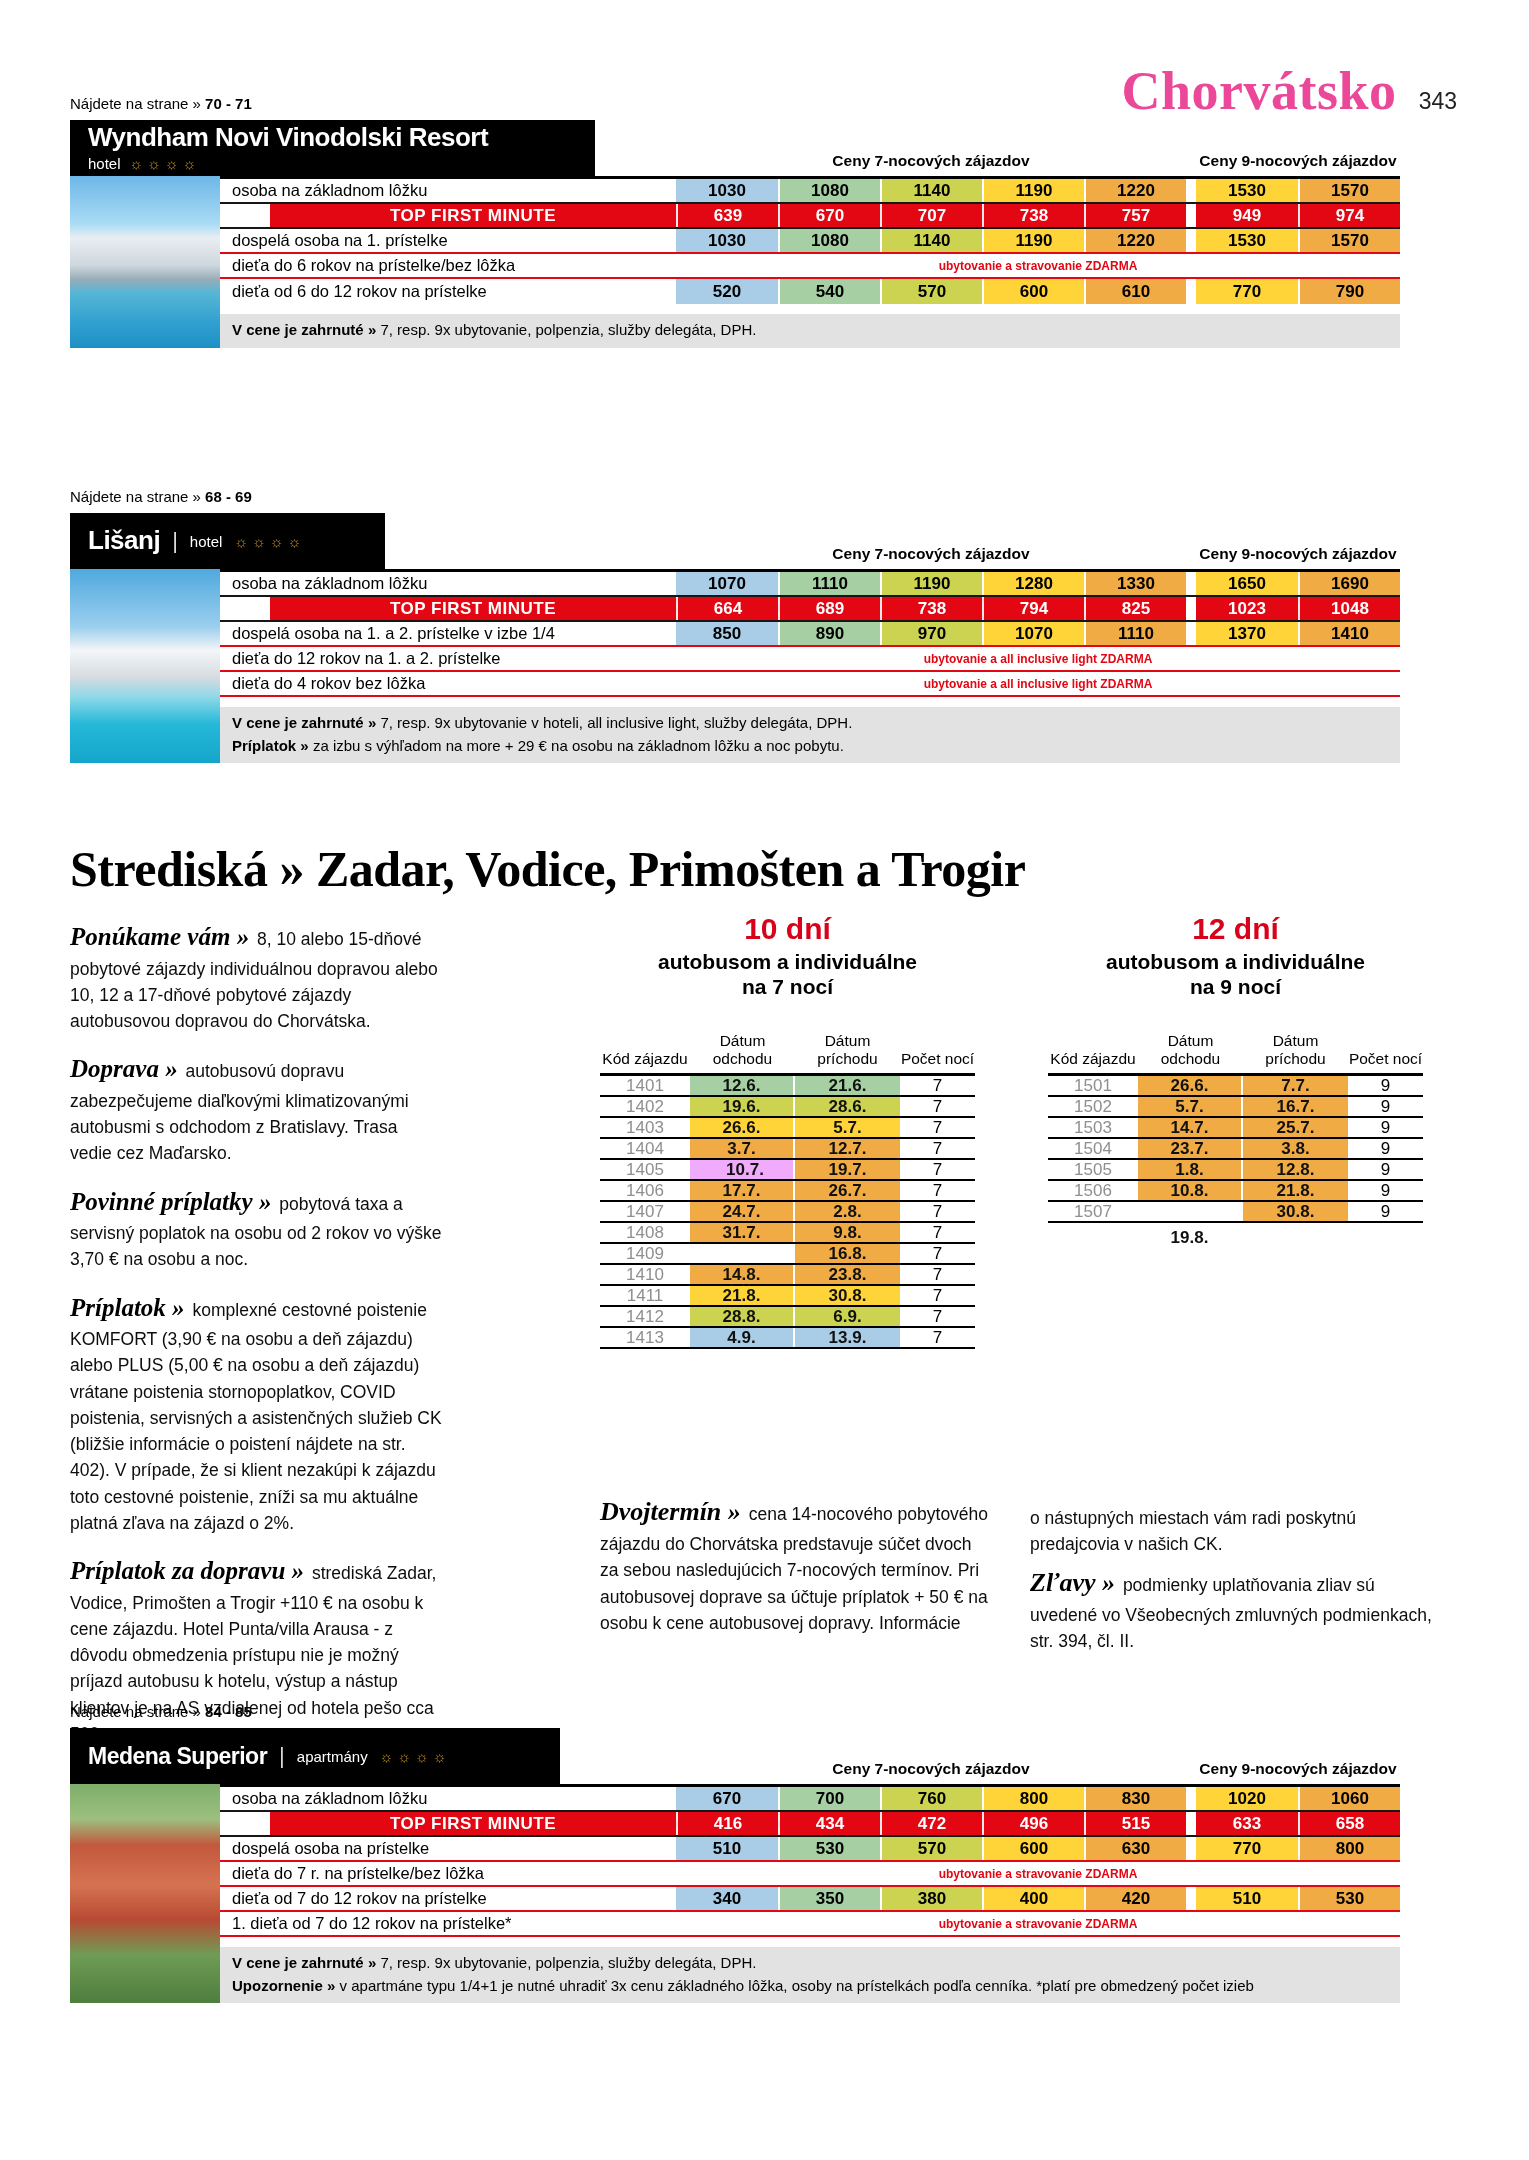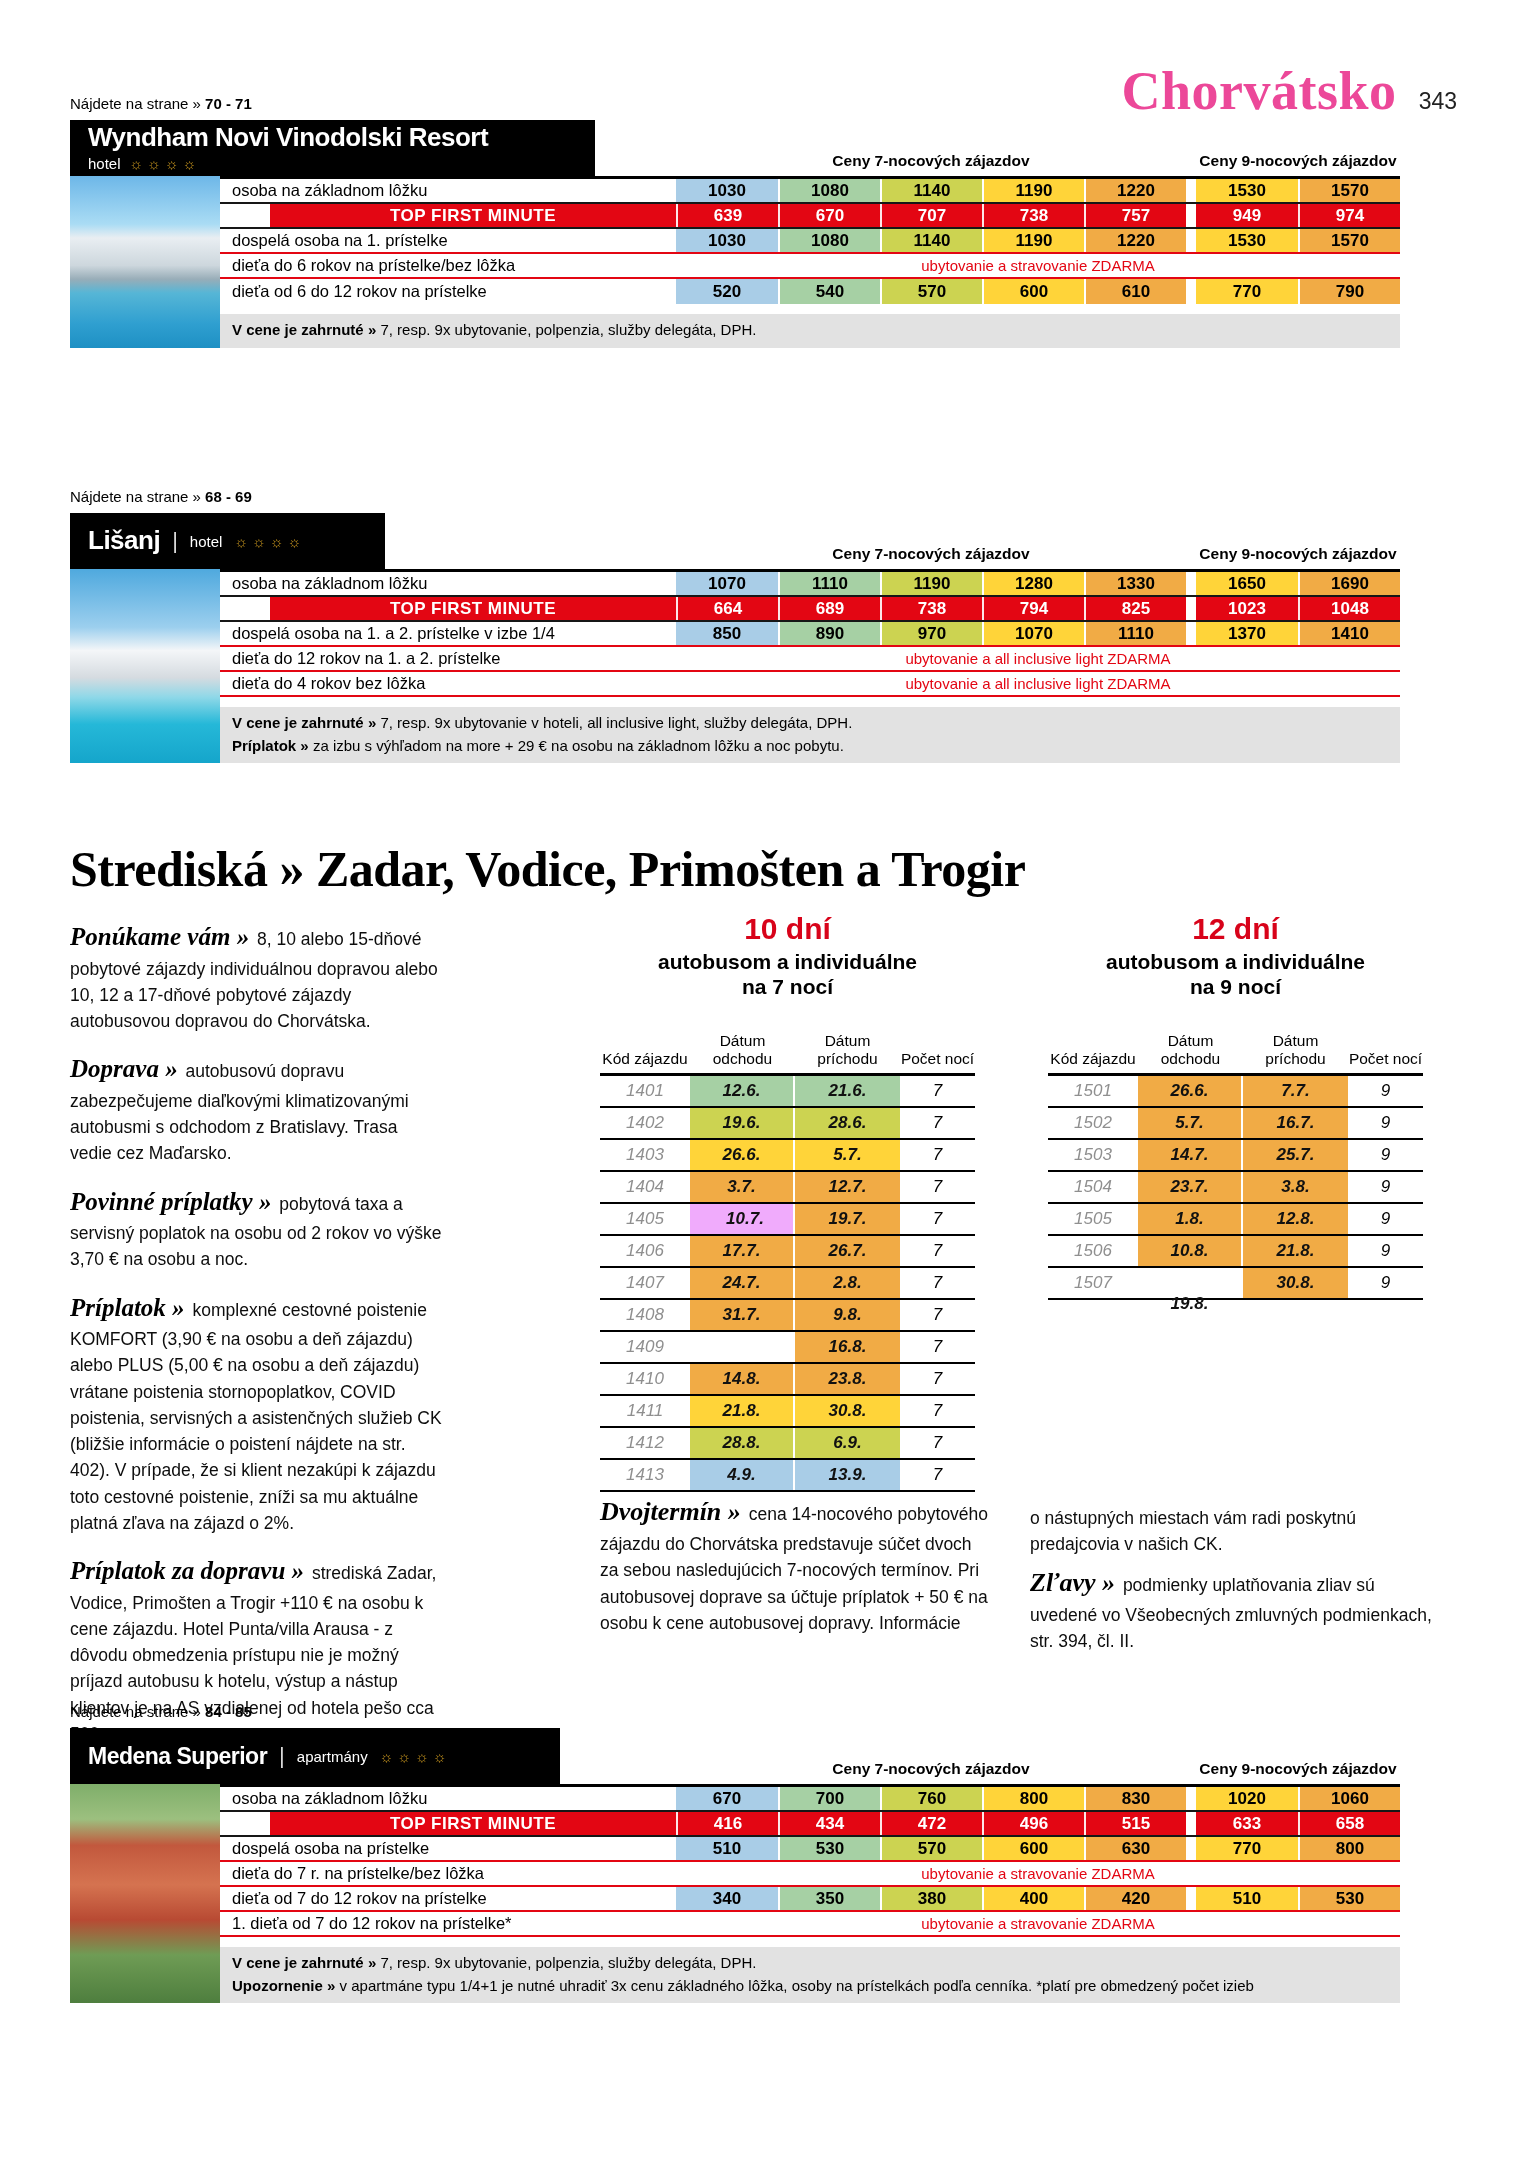--- a/index.html
+++ b/index.html
@@ -51,42 +51,42 @@
   .hcell:nth-child(6) { margin-left:10px; border-left:none; }
 
   .promo .promo-inset { width:50px; flex:none; background:#fff; }
   .promo .promo-label { width:406px; flex:none; background:#e30613; color:#fff; font-weight:bold; font-size:17px;
                         letter-spacing:.5px; display:flex; align-items:center; justify-content:center; }
   .promo-cells .hcell { background:#e30613; color:#fff; border-left:2px solid rgba(255,255,255,.9); }
   .promo-cells .hcell:first-child { border-left:2px solid rgba(255,255,255,.9); }
   .promo-cells .hcell:nth-child(6) { border-left:none; }
 
   .free .free-text { flex:1; display:flex; align-items:center; justify-content:center;
-                     color:#e30613; font-weight:normal; font-size:15px; }
+                     color:#e30613; font-weight:bold; font-size:12px; }
 
   .note { background:#e2e2e2; margin-top:10px; padding:5px 12px 6px 12px; font-size:15px; line-height:1.5; color:#000; }
   .note .nb { font-weight:bold; }
 
   
   .section-title { position:absolute; left:70px; top:840px; width:1200px;
     font-family:"Liberation Serif","DejaVu Serif",serif; font-weight:bold; font-size:50px; letter-spacing:-0.5px; color:#000; }
 
   .leftcol { position:absolute; left:70px; top:918px; width:372px; }
   .para { margin-bottom:16px; font-size:17.5px; line-height:1.5; color:#0d0d0d; }
   .lead { font-family:"Liberation Serif","DejaVu Serif",serif; font-style:italic; font-weight:bold; font-size:25px; padding-right:3px; color:#000; }
   .lead-lg { font-size:26px; }
 
   .dtitle { position:absolute; width:375px; text-align:center; font-weight:bold; font-size:30px; color:#d8031a; }
   .dsub { position:absolute; width:465px; text-align:center; font-weight:bold; font-size:21px; line-height:1.15; color:#000; }
   .dtable { position:absolute; width:375px; }
   .dhead { display:flex; align-items:flex-end; text-align:center; font-size:15.5px; line-height:1.15;
            padding-bottom:5px; border-bottom:3px solid #000; height:46px; color:#000; }
   .dh { display:block; }
   .dh.c1 { width:90px; } .dh.c2 { width:105px; } .dh.c3 { width:105px; } .dh.c4 { width:75px; }
-  .drow { display:flex; height:32px; border-bottom:2px solid #000;font-style:italic; }
+  .drow { display:flex; height:21px; border-bottom:2px solid #000; }
   .dc { display:flex; align-items:center; justify-content:center; font-size:17px; }
   .dc.code { width:90px; color:#8f8f8f; }
   .dc.dep { width:105px; font-weight:bold; border-right:2px solid #fff; }
   .dc.arr { width:105px; font-weight:bold; }
   .dc.nights { width:75px; color:#000; }
 
   .midpara { position:absolute; font-size:17.5px; line-height:1.5; color:#0d0d0d; }
 </style>
 </head>
 <body>

